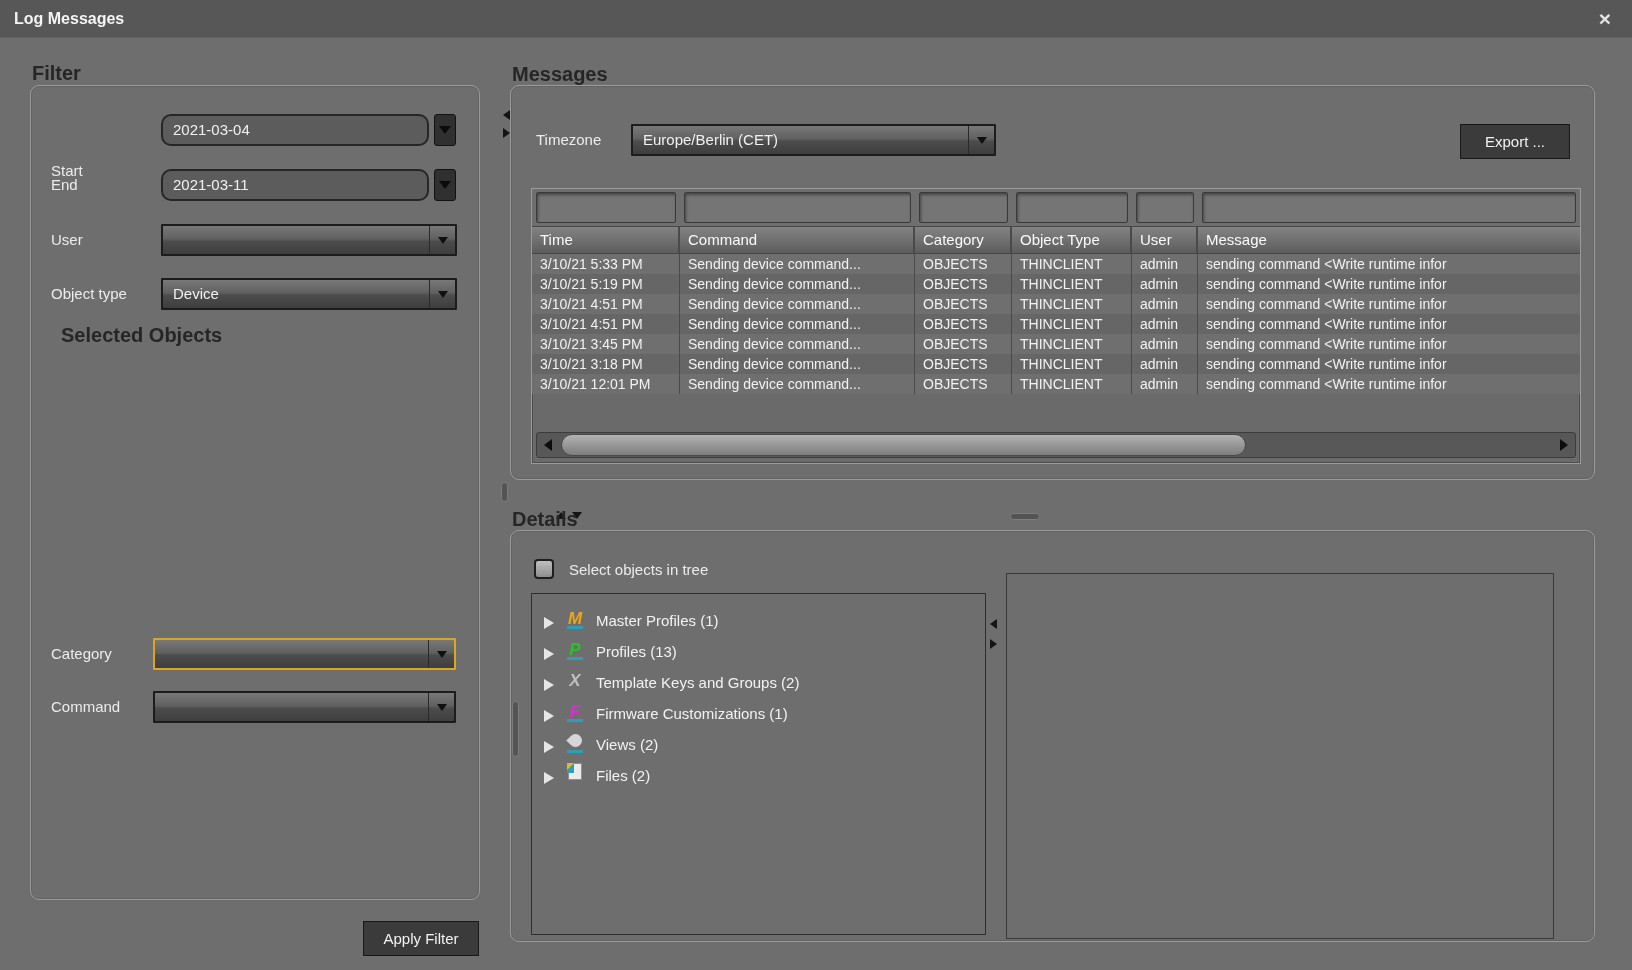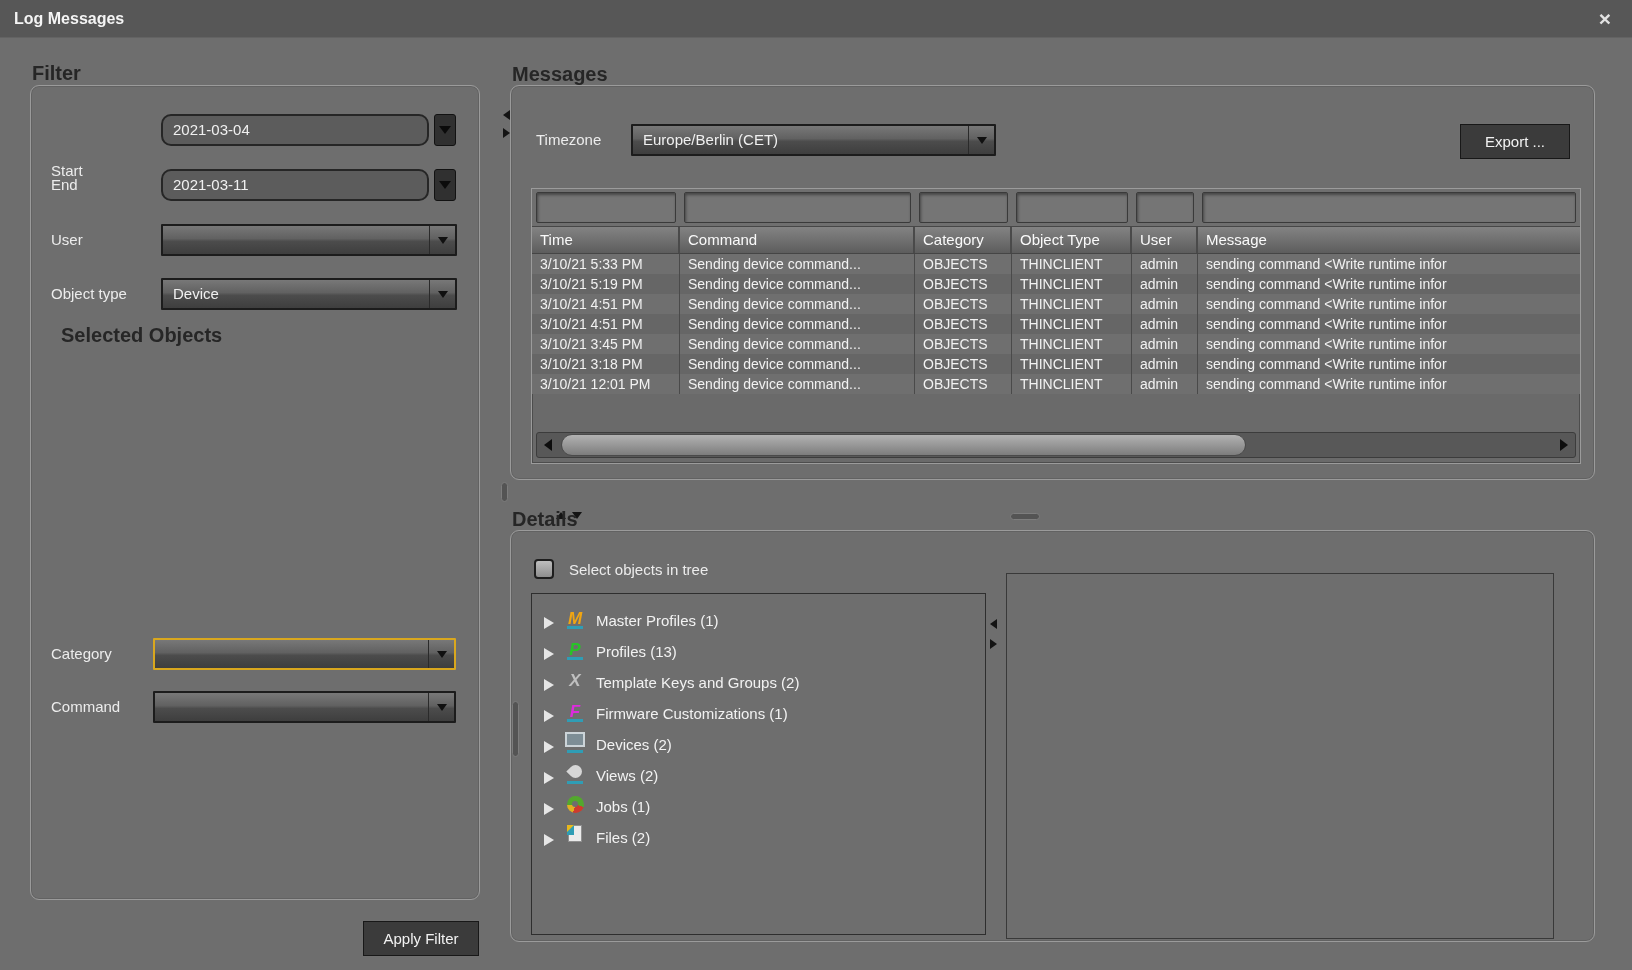--- a/index.html
+++ b/index.html
@@ -315,32 +315,22 @@
         <span class="ticon icon-template-keys letter"></span>
         <span class="tlabel">Template Keys and Groups (2)</span>
       </div>
       <div class="tree-item">
         <span class="expander"></span>
         <span class="ticon icon-firmware-customizations letter underline"></span>
         <span class="tlabel">Firmware Customizations (1)</span>
       </div>
       <div class="tree-item">
         <span class="expander"></span>
-        <span class="ticon icon-devices underline"></span>
-        <span class="tlabel">Devices (2)</span>
-      </div>
-      <div class="tree-item">
-        <span class="expander"></span>
         <span class="ticon icon-views underline"></span>
         <span class="tlabel">Views (2)</span>
-      </div>
-      <div class="tree-item">
-        <span class="expander"></span>
-        <span class="ticon icon-jobs"></span>
-        <span class="tlabel">Jobs (1)</span>
       </div>
       <div class="tree-item">
         <span class="expander"></span>
         <span class="ticon icon-files underline"></span>
         <span class="tlabel">Files (2)</span>
       </div>
     </div>
 
   <span class="arr-left" style="left:479px; top:88px;"></span>
   <span class="arr-right" style="left:479px; top:108px;"></span>

